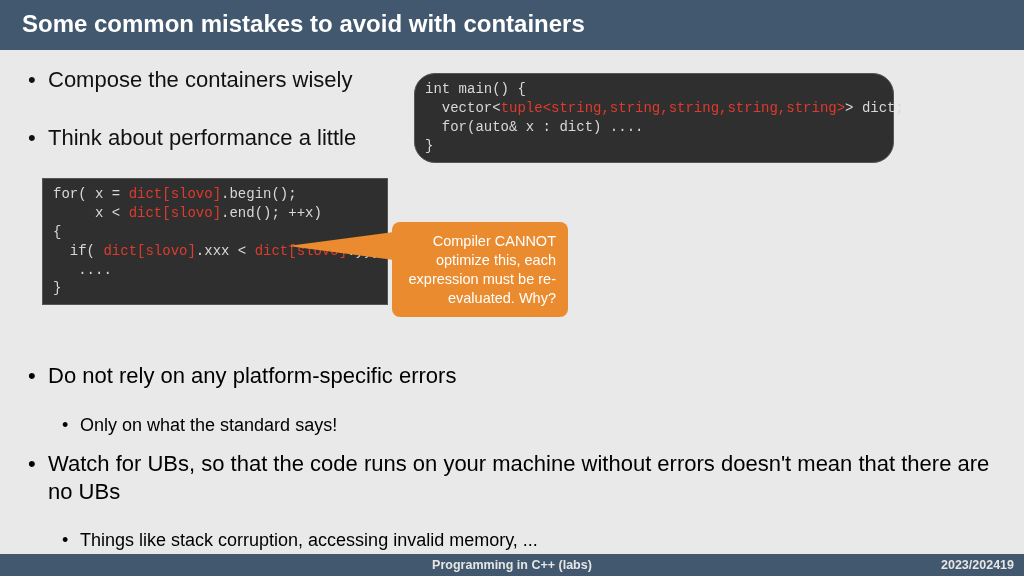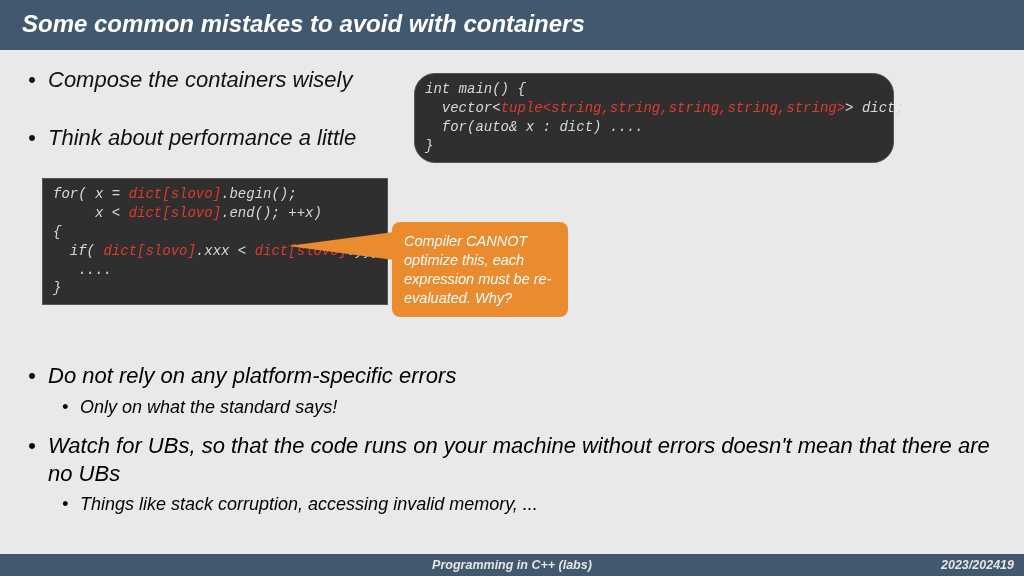--- a/index.html
+++ b/index.html
@@ -1,35 +1,35 @@
 <!DOCTYPE html>
 <html><head>
 <meta charset="utf-8">
 <style>
   * { margin: 0; padding: 0; box-sizing: border-box; }
   html, body { width: 1024px; height: 576px; overflow: hidden; font-family: Arial, Helvetica, sans-serif; background: #e9e9e9; }
-  .slide { position: relative; width: 1024px; height: 576px; background: #e9e9e9; font-style: italic; }
+  .slide { position: relative; width: 1024px; height: 576px; background: #e9e9e9; }
   .titlebar { background: #41586f; color: #fff; padding: 10px 22px 12px 22px; font-size: 24px; font-weight: bold; }
   .content { padding: 16px 28px 0 28px; color: #111; }
   ul.main { list-style: none; }
   ul.main > li { position: relative; padding-left: 20px; font-size: 22px; margin-bottom: 30px; line-height: 1.25; }
   ul.main > li::before { content: "•"; position: absolute; left: 0; top: 0; font-size: 22px; }
-  ul.sub { list-style: none; margin-top: 6px; }
+  ul.sub { list-style: none; margin-top: 24px; }
   ul.sub > li { position: relative; padding-left: 32px; font-size: 18px; margin-top: 4px; }
   ul.sub > li::before { content: "•"; position: absolute; left: 14px; top: 0; font-size: 18px; }
   .code {
     background: #2f2f2f; color: #d8d8d8; font-family: Consolas, "Courier New", monospace;
     font-size: 14px; line-height: 1.35; padding: 6px 10px; white-space: pre; border: 1px solid #555;
   }
   .code .kw { color: #e03a2d; }
   .code1 { position: absolute; left: 414px; top: 73px; width: 480px; border-radius: 21px; }
   .code2 { position: absolute; left: 32px; top: 178px; width: 346px; margin-left: 10px; }
   .callout {
     position: absolute; left: 392px; top: 222px; width: 176px;
-    background: #e98b2e; color: #fff; font-size: 14.5px; text-align: left;
+    background: #e98b2e; color: #fff; font-size: 14.5px; text-align: right;
     padding: 10px 12px; border-radius: 8px; line-height: 1.3;
   }
   .callout-arrow {
     position: absolute; left: 288px; top: 232px; width: 0; height: 0;
     border-top: 14px solid transparent;
     border-bottom: 14px solid transparent;
     border-right: 106px solid #e98b2e;
   }
   .lower { position: absolute; left: 0; top: 362px; width: 100%; padding: 0 28px; }
   .lower ul.main > li { margin-bottom: 14px; }

